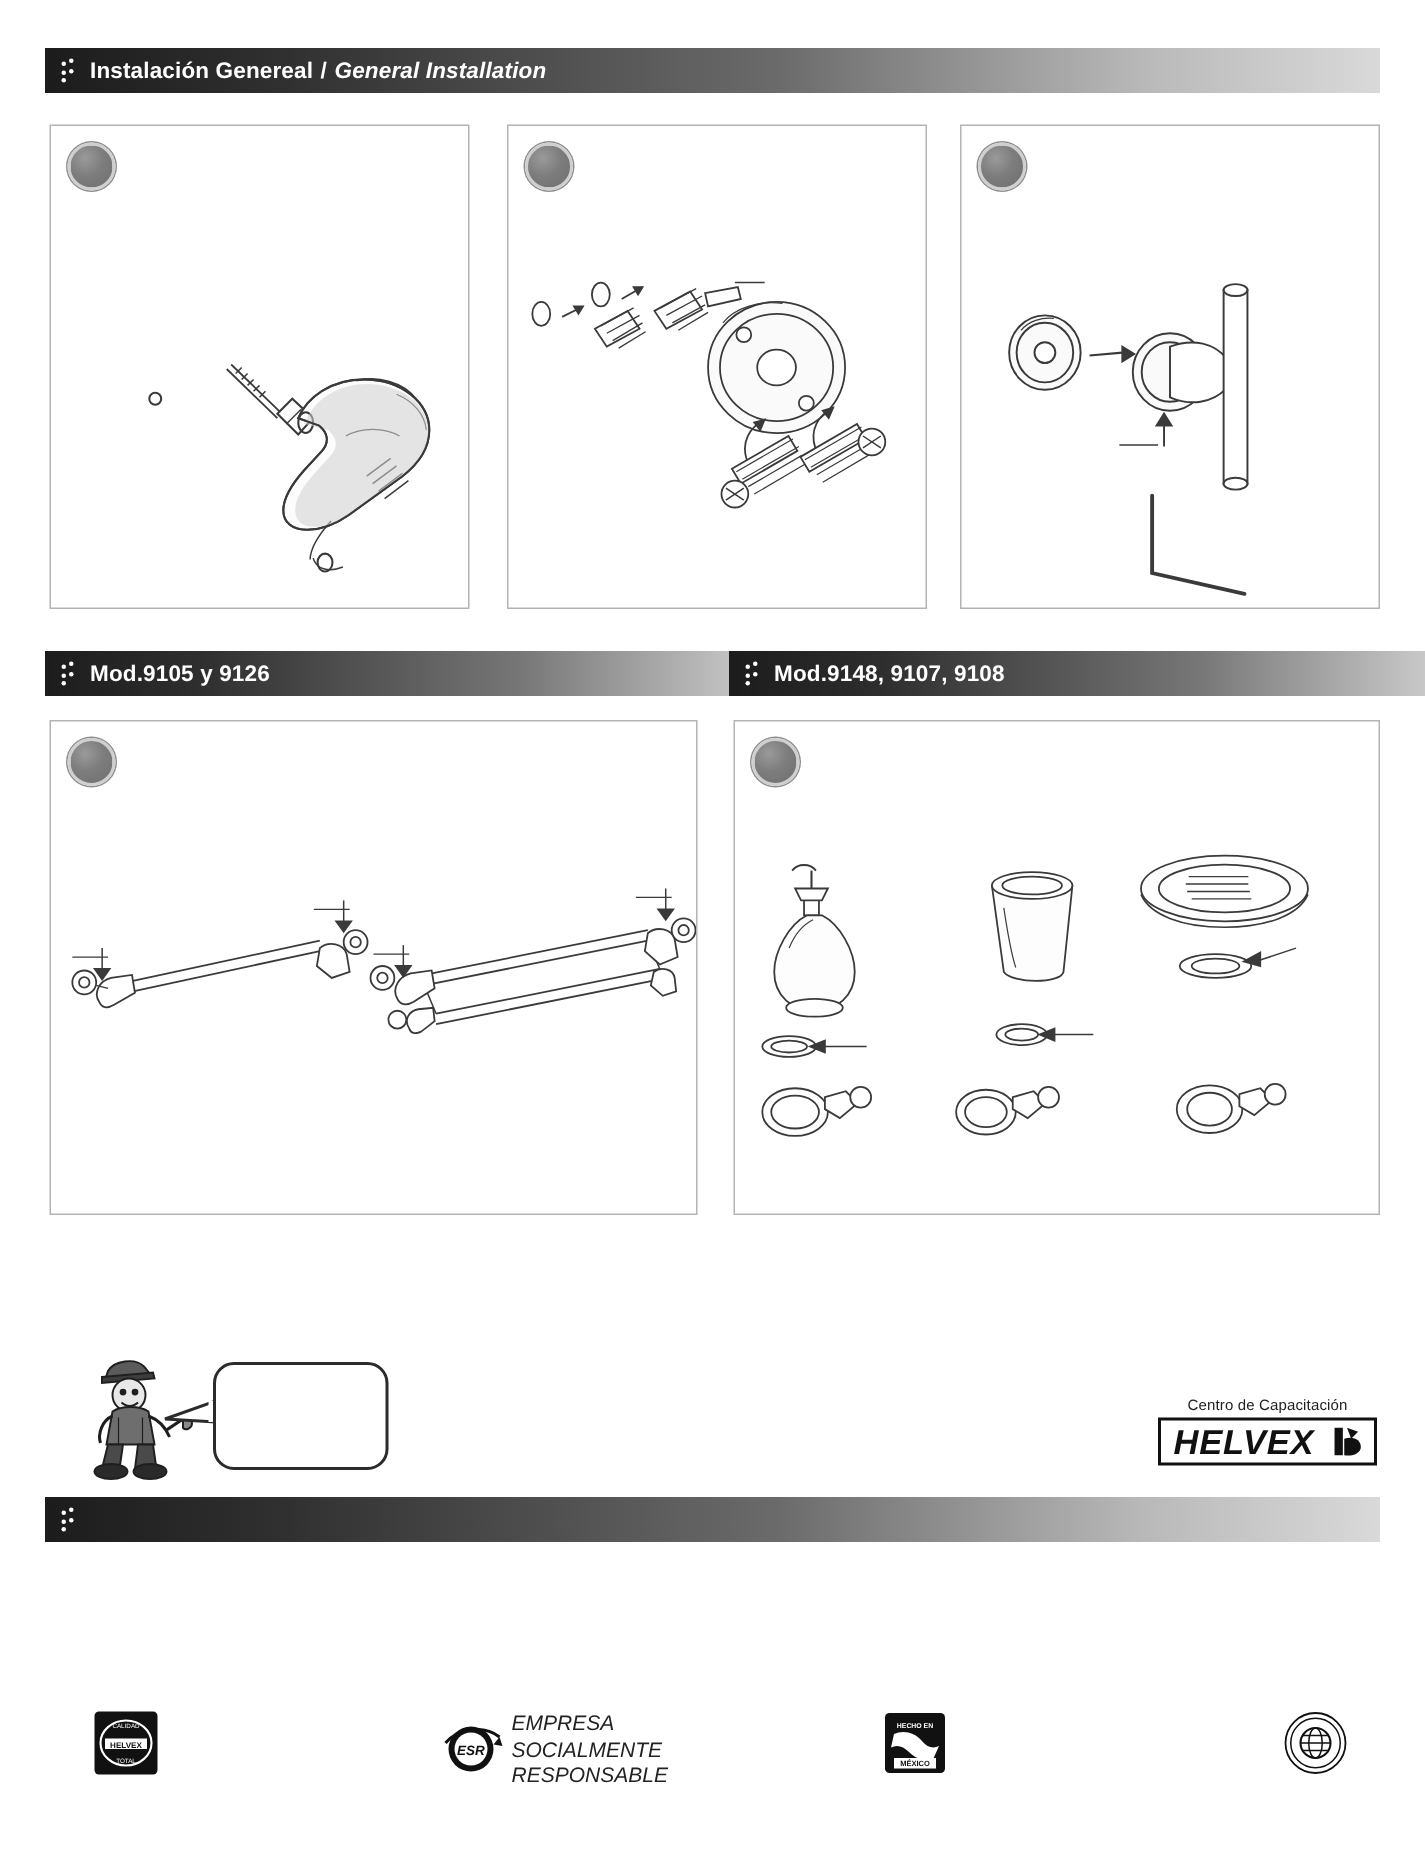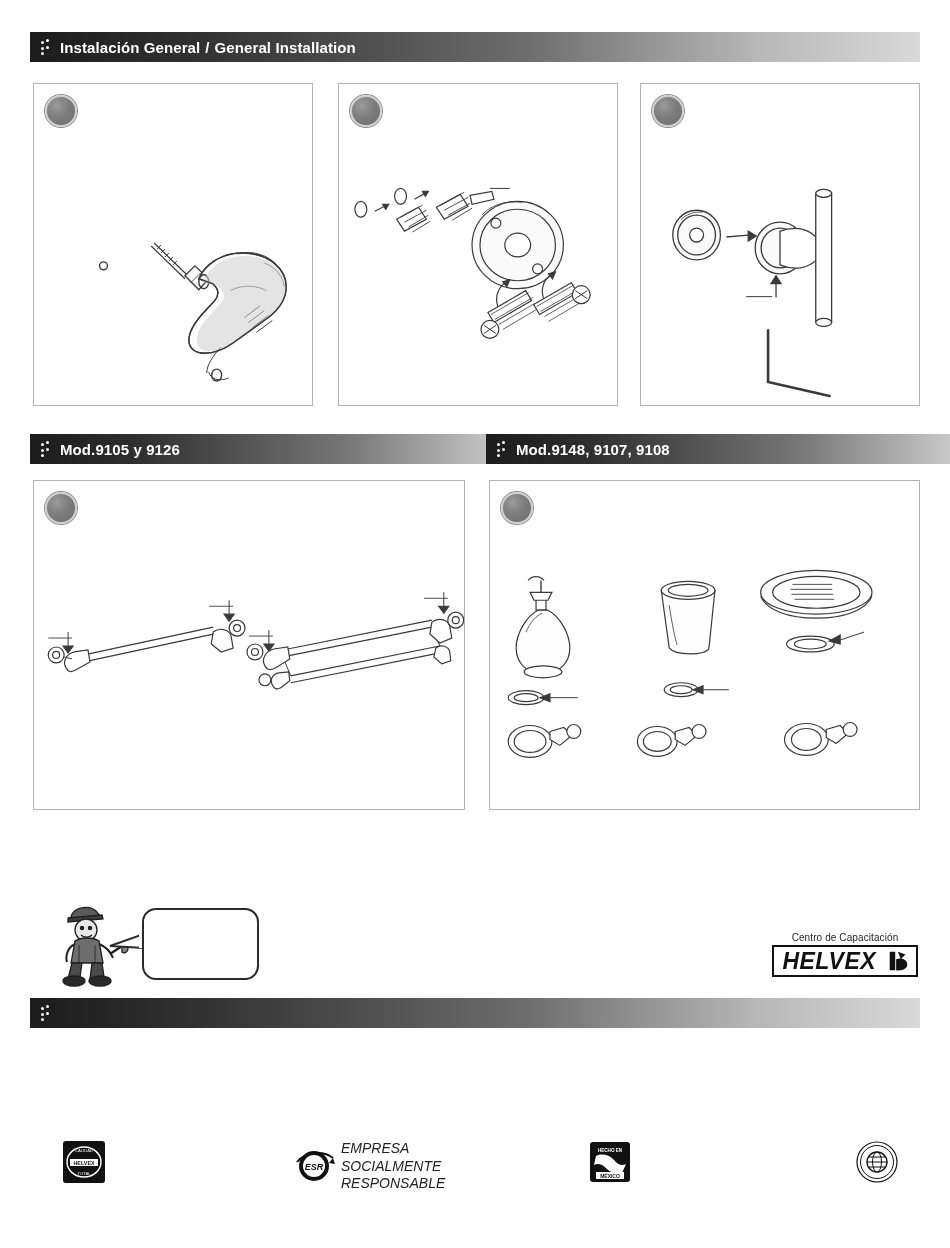--- a/index.html
+++ b/index.html
@@ -52,20 +52,21 @@
     font-size: 15px;
     font-weight: bold;
     letter-spacing: .1px;
     white-space: nowrap;
   }
   .bar-title .sep {
     font-weight: bold;
     padding: 0 5px;
   }
   .bar-title .en {
+    font-style: italic;
   }
 
   #bar-main  { left: 30px; top: 32px;  width: 890px; }
   #bar-left  { left: 30px; top: 434px; width: 512px;
                background: linear-gradient(to right, #1c1c1c 0%, #2e2e2e 20%, #777 62%, #c9c9c9 92%, #dcdcdc 100%); }
   #bar-right { left: 486px; top: 434px; width: 506px;
                background: linear-gradient(to right, #1c1c1c 0%, #2e2e2e 20%, #777 62%, #c9c9c9 92%, #dcdcdc 100%); }
   #bar-footer{ left: 30px; top: 998px; width: 890px; height: 30px; }
 
   
@@ -198,21 +199,21 @@
 
 <div class="bar" id="bar-main">
   <span class="dots">
       <i></i>
       <i></i>
       <i></i>
       <i></i>
       <i></i>
     </span>
   <span class="bar-title">
-    <span>Instalación General</span><span class="sep">/</span><span class="en">General Installation</span>
+    <span>Instalación Genereal</span><span class="sep">/</span><span class="en">General Installation</span>
   </span>
 </div>
 
 <div class="panel" id="panel-1">
   <div class="step-badge"></div>
   <svg class="panel-art" viewBox="0 0 280 323">
     <g fill="none" stroke="#3a3a3a" stroke-width="1.4">
 
       <path d="M118 163 L152 196" stroke-width="1.2"></path>
       <path d="M121 160 L155 193" stroke-width="1.2"></path>

